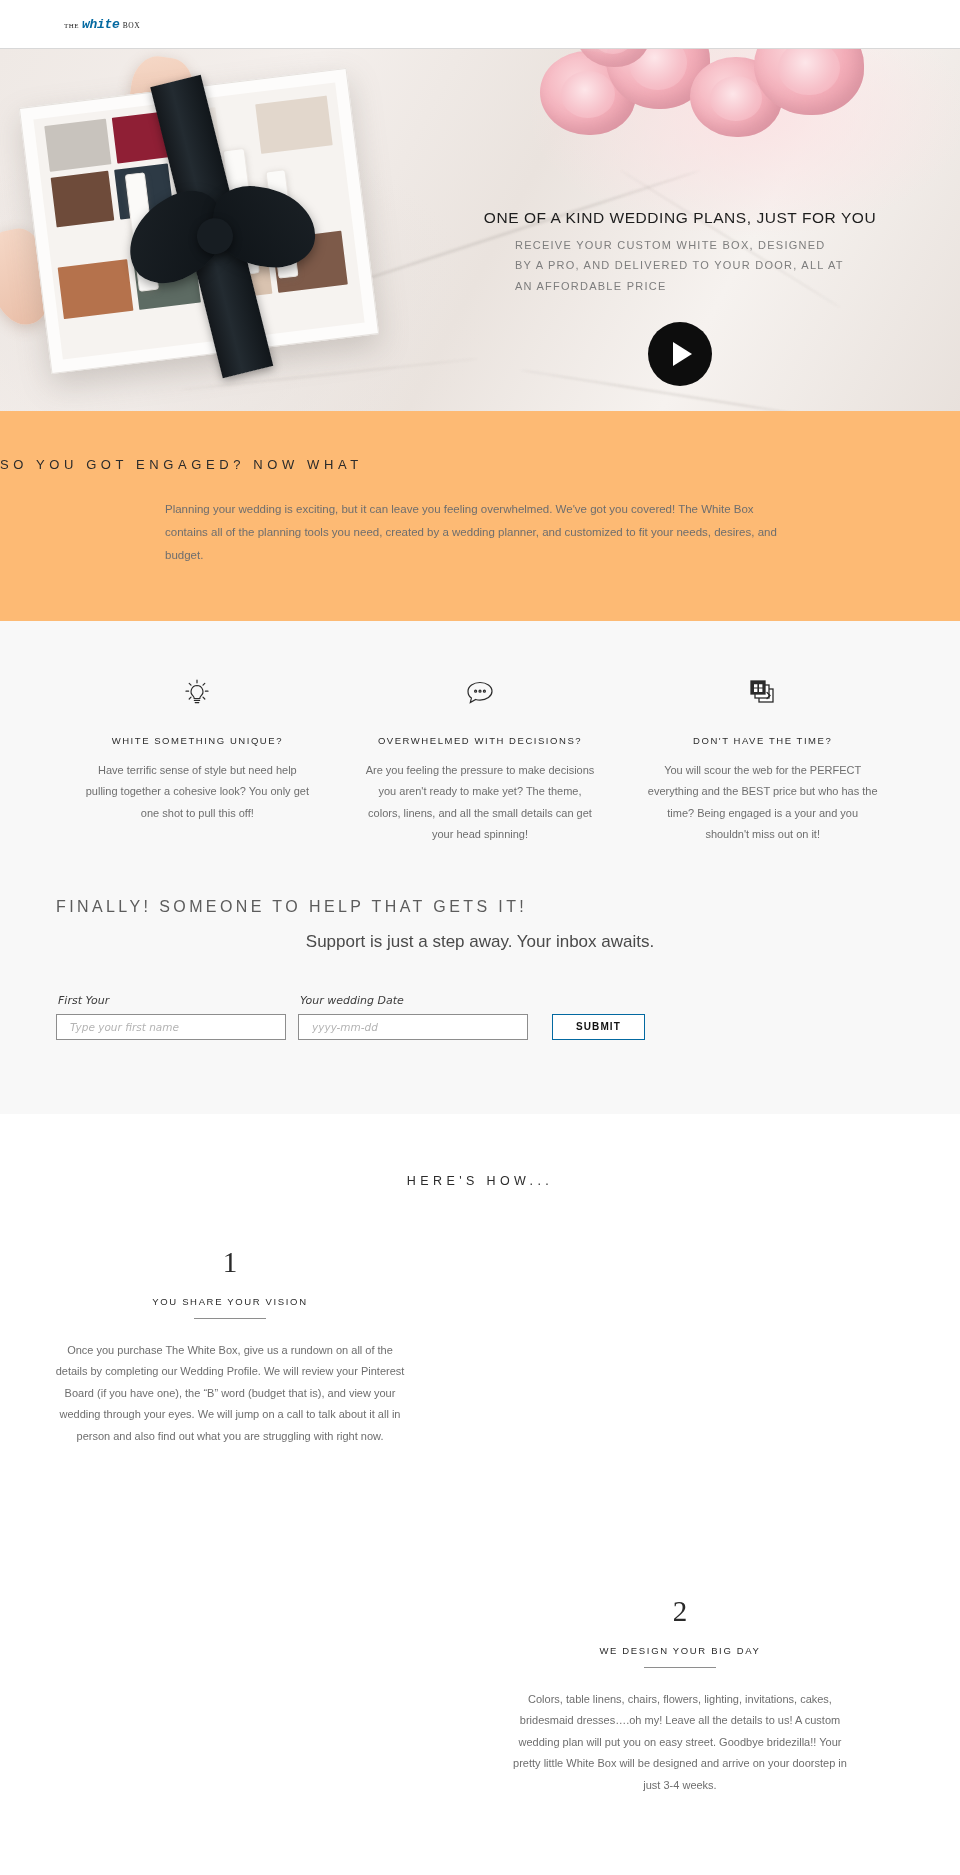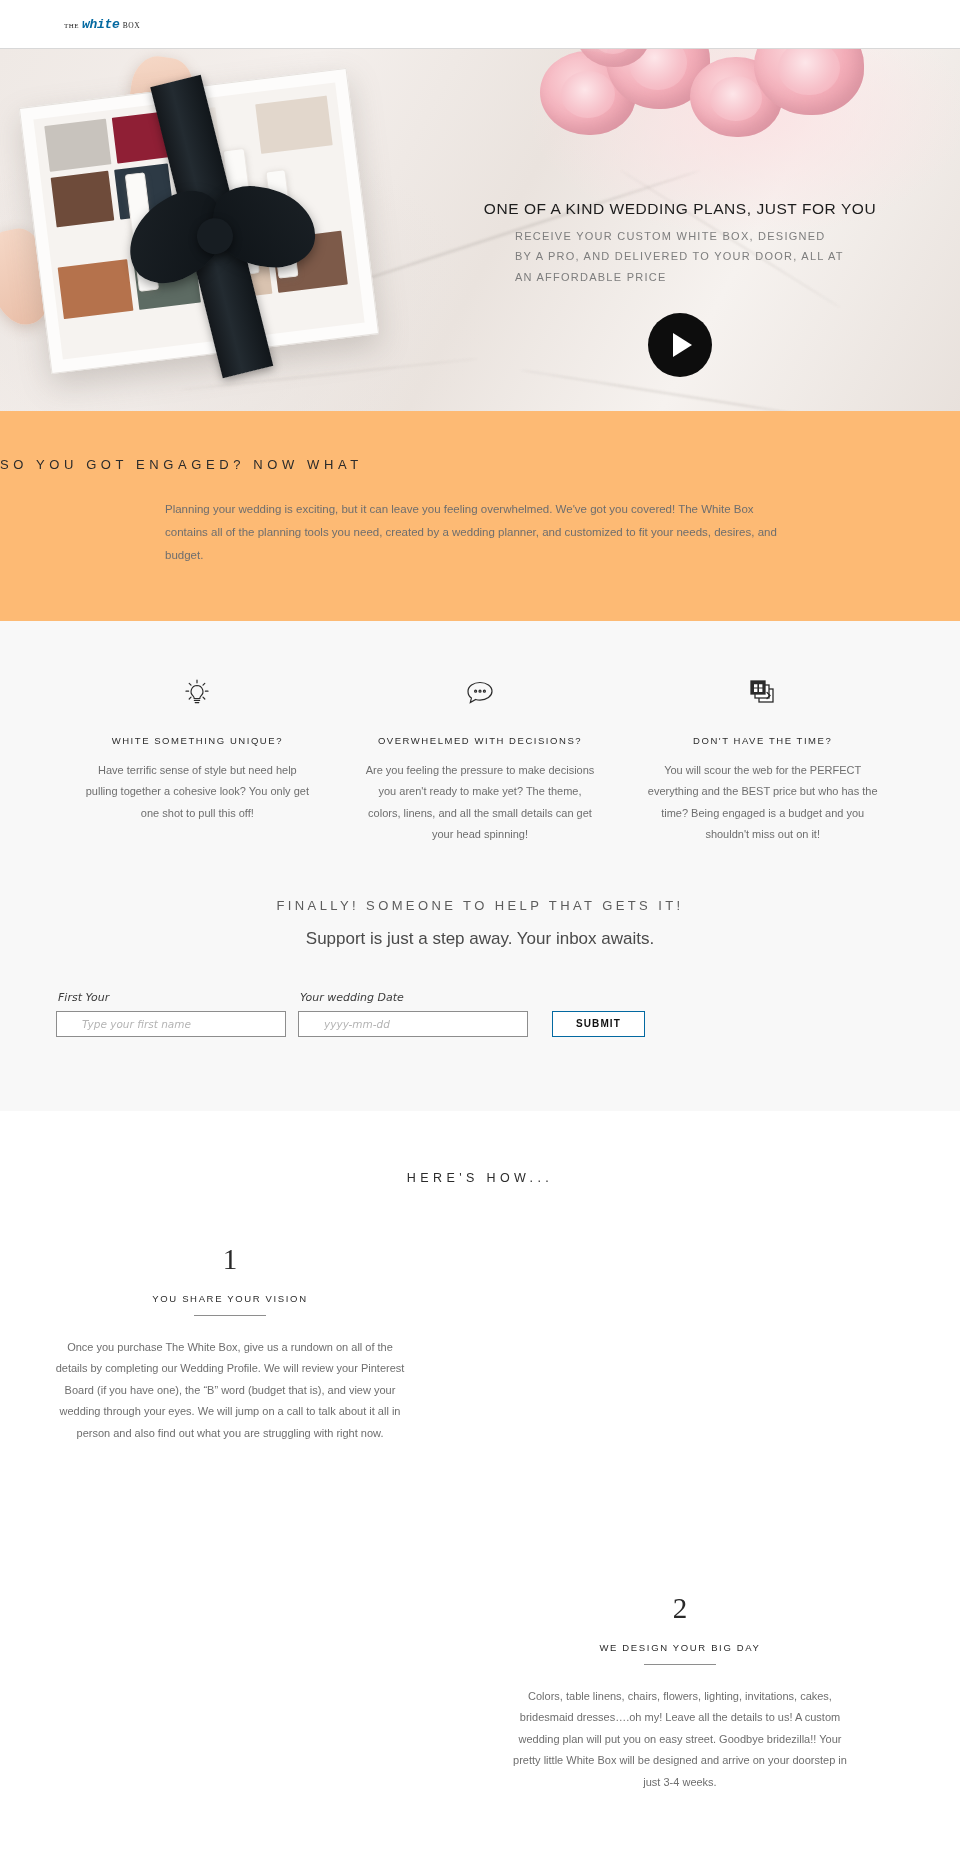--- a/index.html
+++ b/index.html
@@ -119,21 +119,21 @@
     border-radius:3px; box-shadow:0 2px 6px rgba(120,110,105,.25);
   }
   .hand {
     position:absolute;
     background:linear-gradient(160deg,#f6d9c8,#e9bda6);
     border-radius:40% 40% 48% 48%;
     box-shadow:0 4px 14px rgba(150,110,90,.3);
   }
 
   .hero-overlay {
-    position:absolute; right:0; top:3px; width:560px; height:100%;
+    position:absolute; right:0; top:12px; width:560px; height:100%;
     display:flex; flex-direction:column; align-items:center;
     padding-top:148px;
   }
   .hero-title {
     font-size:15.5px; letter-spacing:.55px; color:#1d1d1d;
     font-weight:400; white-space:nowrap;
   }
   .hero-sub {
     margin-top:8px;
     font-size:11px; letter-spacing:1.25px; color:#7d7d7d;
@@ -173,42 +173,42 @@
     font-size:9.5px; font-weight:400; letter-spacing:1.55px; color:#2b2b2b;
   }
   .feature p {
     margin-top:14px;
     font-size:11px; line-height:1.95; color:#6e6e6e;
   }
 
   
   .cta { background:#f8f8f8; padding:52px 56px 74px; }
   .cta-eyebrow {
-    text-align:center; font-size:13px; letter-spacing:3.4px; color:#5c5c5c;
+    font-size:16px; letter-spacing:3.4px; color:#5c5c5c;
   }
   .cta-head {
     text-align:center; margin-top:16px;
     font-size:17px; font-weight:400; color:#4a4a4a;
   }
   .form-row {
     margin-top:42px;
     display:flex; align-items:flex-end; gap:12px;
   }
   .field { display:flex; flex-direction:column; }
   .field.f1 { width:230px; }
   .field.f2 { width:230px; }
   .field.f3 { width:230px; }
   .field label {
     font-family:"DejaVu Sans", sans-serif;
     font-size:11px; color:#3c3c3c; margin-bottom:7px; padding-left:2px;
     font-style:italic;
   }
   .field input {
     height:26px; border:1px solid #8d8d8d; background:#fff;
-    padding:0 25px; font-size:10.5px; color:#555;
+    padding:0 13px; font-size:10.5px; color:#555;
     font-family:"DejaVu Sans", sans-serif; font-style:italic;
     outline:none;
   }
   .field input::placeholder { color:#b4b4b4; font-style:italic; }
   .submit-btn {
     height:26px; min-width:93px; margin-left:12px;
     border:1px solid #0369a1; background:#fff;
     font-family:"Liberation Sans", sans-serif;
     font-size:10px; font-weight:700; letter-spacing:1.1px; color:#111;
     cursor:pointer;
@@ -344,21 +344,21 @@
         <div class="feature-icon">
           <svg width="30" height="30" viewBox="0 0 30 30" fill="none" stroke="#2b2b2b" stroke-width="1.3">
             <rect x="11" y="11" width="14" height="13" fill="#fff"></rect>
             <rect x="7" y="7" width="14" height="13" fill="#fff"></rect>
             <rect x="3" y="3" width="14" height="13" fill="#2b2b2b" stroke="#2b2b2b"></rect>
             <path d="M6 6.2h3.4v3.4H6zM11 6.2h3.4v3.4H11zM6 10.6h3.4V14H6zM11 10.6h3.4V14H11z" fill="#fff" stroke="none"></path>
             <path d="M19 14.5l3 3-3 3" stroke-linecap="round"></path>
           </svg>
         </div>
         <h3>DON'T HAVE THE TIME?</h3>
-        <p>You will scour the web for the PERFECT everything and the BEST price but who has the time? Being engaged is a budget and you shouldn't miss out on it!</p>
+        <p>You will scour the web for the PERFECT everything and the BEST price but who has the time? Being engaged is a your and you shouldn't miss out on it!</p>
       </div>
 
     </div>
   </section>
 
   <section class="cta">
     <div class="cta-eyebrow">FINALLY! SOMEONE TO HELP THAT GETS IT!</div>
     <div class="cta-head">Support is just a step away. Your inbox awaits.</div>
 
     <form class="form-row">

